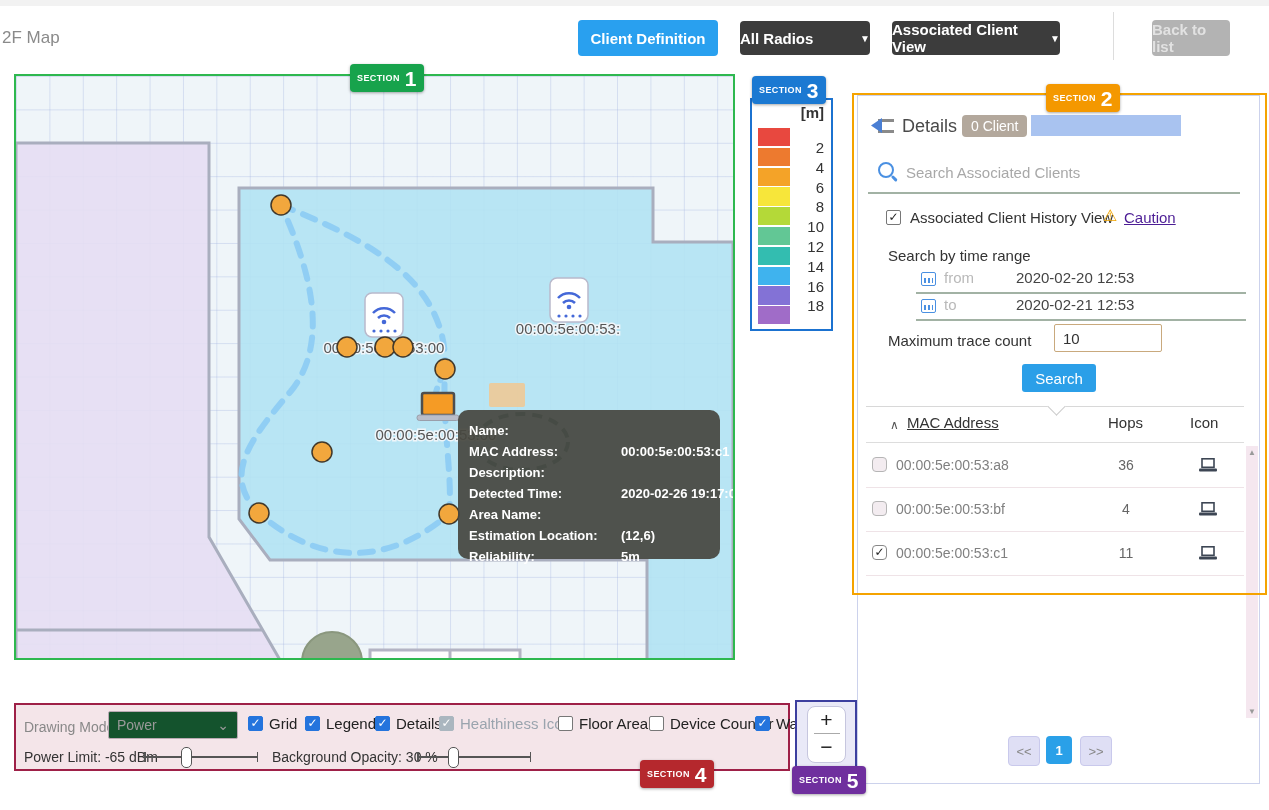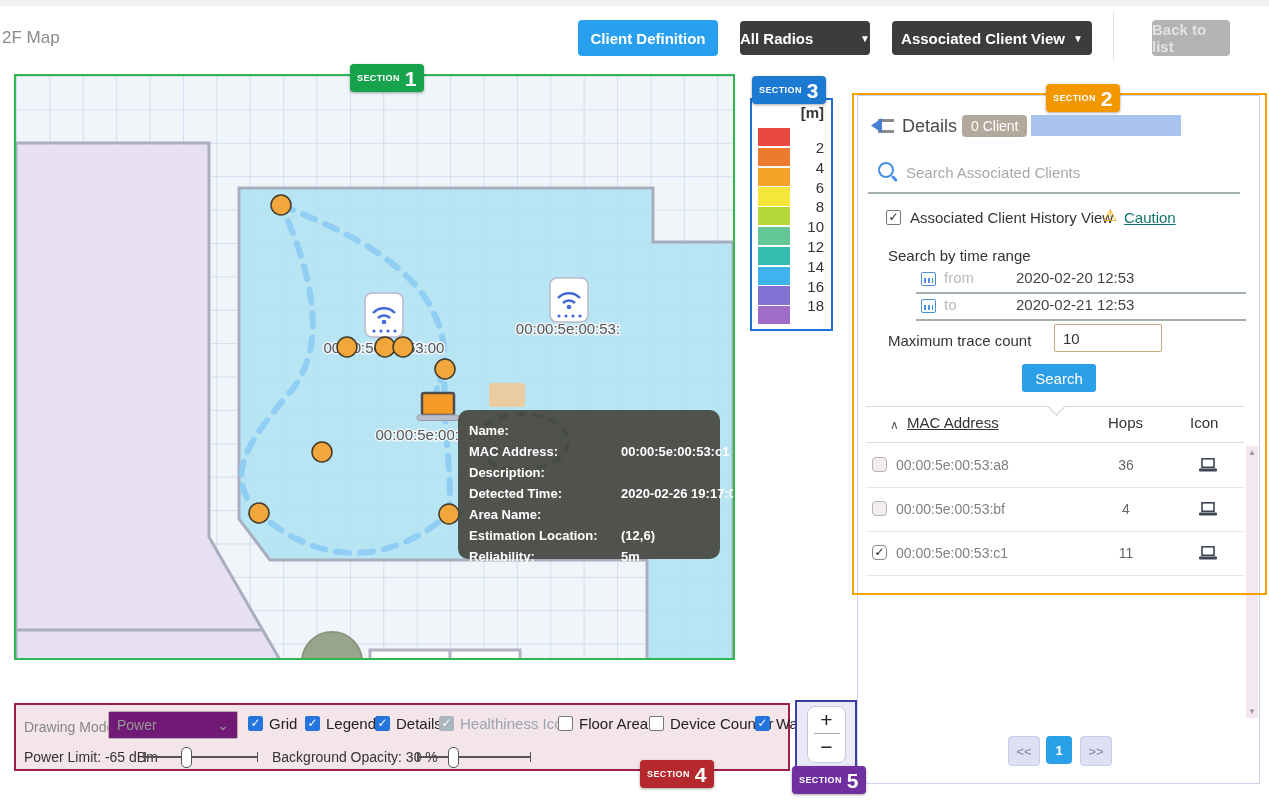--- a/index.html
+++ b/index.html
@@ -6,21 +6,21 @@
   #app{position:relative;width:1269px;height:810px;overflow:hidden;background:#fff;
        font-family:"Liberation Sans","DejaVu Sans",sans-serif;color:#333;}
   .abs{position:absolute;}
   
   #topstrip{left:0;top:0;width:1269px;height:6px;background:#f2f2f2;}
   #page-title{left:2px;top:28px;font-size:17px;color:#8a8a8a;}
   .topbtn{display:flex;align-items:center;justify-content:center;border-radius:4px;
           font-size:15px;font-weight:600;cursor:pointer;}
   #btn-client-def{left:578px;top:20px;width:140px;height:36px;background:#29a0ef;color:#fff;}
   #btn-all-radios{left:740px;top:21px;width:130px;height:34px;background:#3c3c3c;color:#fff;justify-content:space-between;}
-  #btn-assoc-view{left:892px;top:21px;width:200px;height:34px;background:#3c3c3c;color:#fff;}
+  #btn-assoc-view{left:892px;top:21px;width:168px;height:34px;background:#3c3c3c;color:#fff;}
   .dd-arrow{font-size:10px;margin-left:8px;}
   #top-divider{left:1113px;top:12px;width:1px;height:48px;background:#ddd;}
   #btn-back{left:1152px;top:20px;width:78px;height:36px;background:#b3b3b3;color:#e2e2e2;}
   
   .badge{display:flex;align-items:center;gap:5px;padding:2px 7px;border-radius:4px;color:#fff;
          box-shadow:0 1px 3px rgba(0,0,0,.35);z-index:9;height:24px;}
   .badge .w{font-size:9px;font-weight:bold;letter-spacing:.4px;}
   .badge .n{font-size:21px;font-weight:bold;line-height:21px;}
   #badge1{left:350px;top:64px;background:#17a34c;}
   #badge3{left:752px;top:76px;background:#1b79d2;}
@@ -64,21 +64,21 @@
   .cb{width:15px;height:15px;border:1px solid #777;border-radius:2px;background:#fff;display:flex;
       align-items:center;justify-content:center;font-size:12px;line-height:15px;color:#222;box-sizing:border-box;}
   .cb.blue{background:#2474dd;border-color:#2474dd;color:#fff;}
   .cb.gray{background:#aab6bf;border-color:#aab6bf;color:#fff;}
   .cb.empty{background:#fff;}
   .cb.round{border-radius:4px;border-color:#b5b5b5;background:#f3ecf0;}
   .cb.round.on{background:#fff;border-color:#888;}
   #hist-cb{left:28px;top:114px;}
   #hist-label{left:52px;top:113px;font-size:15px;color:#333;}
   #warn-icon{left:245px;top:110px;font-size:16px;color:#f0a400;}
-  #caution-link{left:266px;top:113px;font-size:15px;color:#0f766e;text-decoration:underline;}
+  #caution-link{left:266px;top:113px;font-size:15px;color:#4c1d95;text-decoration:underline;}
   #timerange-label{left:30px;top:151px;font-size:15px;color:#333;}
   .cal{width:15px;height:14px;border:1.5px solid #4a90e2;border-radius:2px;box-sizing:border-box;}
   .cal::before{content:"";position:absolute;left:2px;top:5px;width:9px;height:5px;
                background:repeating-linear-gradient(to right,#4a90e2 0 2px,transparent 2px 4px);}
   #cal-from{left:63px;top:176px;}
   #from-label{left:86px;top:173px;font-size:15px;color:#b9b9b9;}
   #from-value{left:158px;top:173px;font-size:15px;color:#444;}
   #from-underline{left:58px;top:196px;width:330px;height:2px;background:#a2b2a4;}
   #cal-to{left:63px;top:203px;}
   #to-label{left:86px;top:200px;font-size:15px;color:#b9b9b9;}
@@ -111,21 +111,21 @@
   
   .pgbtn{position:absolute;top:640px;height:28px;border-radius:4px;display:flex;align-items:center;
          justify-content:center;font-size:13px;cursor:pointer;}
   #pg-prev{left:150px;width:30px;background:#dfdff5;border:1px solid #c9c9ec;color:#888;}
   #pg-cur{left:188px;width:26px;background:#2aa0e8;color:#fff;font-weight:bold;}
   #pg-next{left:222px;width:30px;background:#dfdff5;border:1px solid #c9c9ec;color:#888;}
   
   #toolbar{left:14px;top:703px;width:772px;height:64px;border:2px solid #9e2047;background:#f4e5e9;z-index:2;}
   #toolbar .t{position:absolute;}
   #dm-label{left:8px;top:14px;font-size:14px;color:#888;}
-  #dm-select{left:92px;top:6px;width:130px;height:28px;background:#701a75;border:1px solid #b9aab3;
+  #dm-select{left:92px;top:6px;width:130px;height:28px;background:#14532d;border:1px solid #b9aab3;
              border-radius:2px;color:#999;font-size:14px;display:flex;align-items:center;
              justify-content:space-between;padding:0 8px;box-sizing:border-box;}
   .tb-check{position:absolute;top:10px;display:flex;align-items:center;gap:6px;font-size:15px;color:#222;}
   .tb-check.dis{color:#9aa4ae;}
   #chk0{left:232px;} #chk1{left:289px;} #chk2{left:359px;} #chk3{left:423px;}
   #chk4{left:542px;} #chk5{left:633px;} #chk6{left:739px;}
   #pl-label{left:8px;top:44px;font-size:14px;color:#333;}
   #bo-label{left:256px;top:44px;font-size:14px;color:#333;}
   .slider{position:absolute;top:51px;height:2px;background:#555;}
   .slider::before,.slider::after{content:"";position:absolute;top:-4px;width:1.5px;height:10px;background:#555;}

